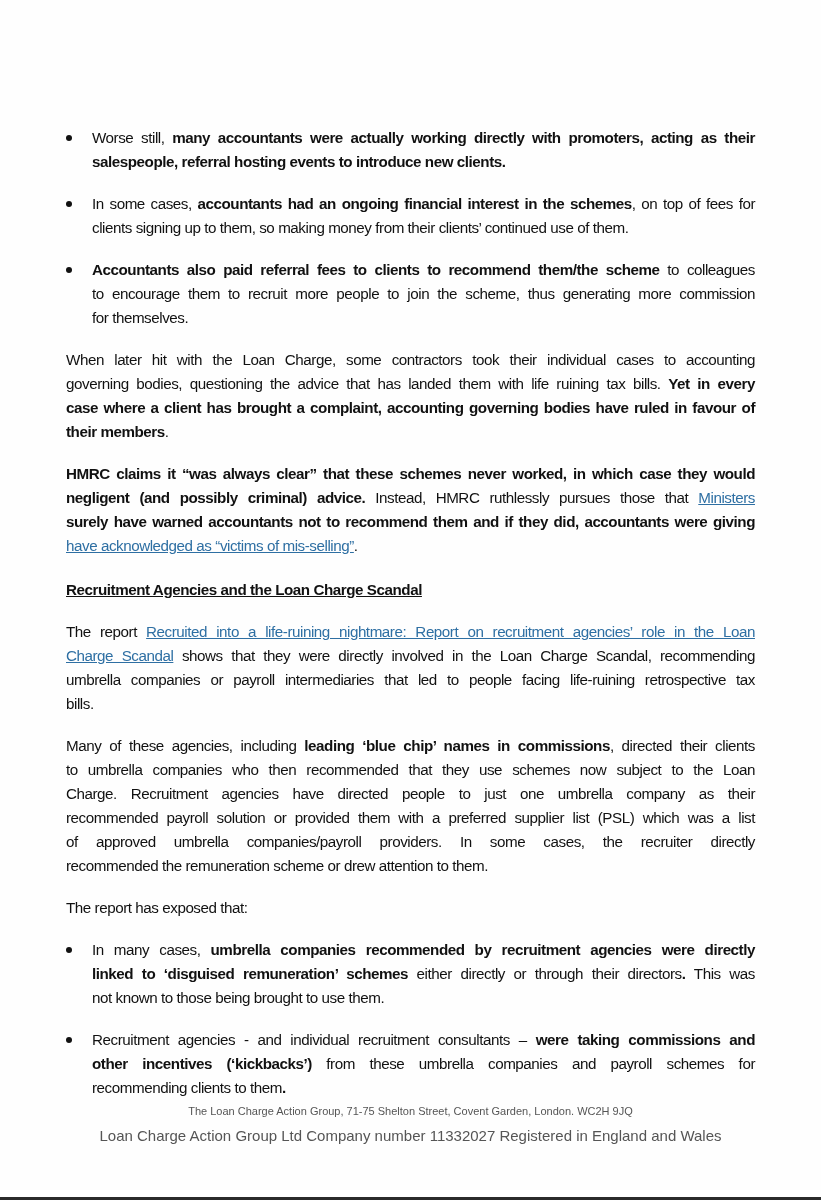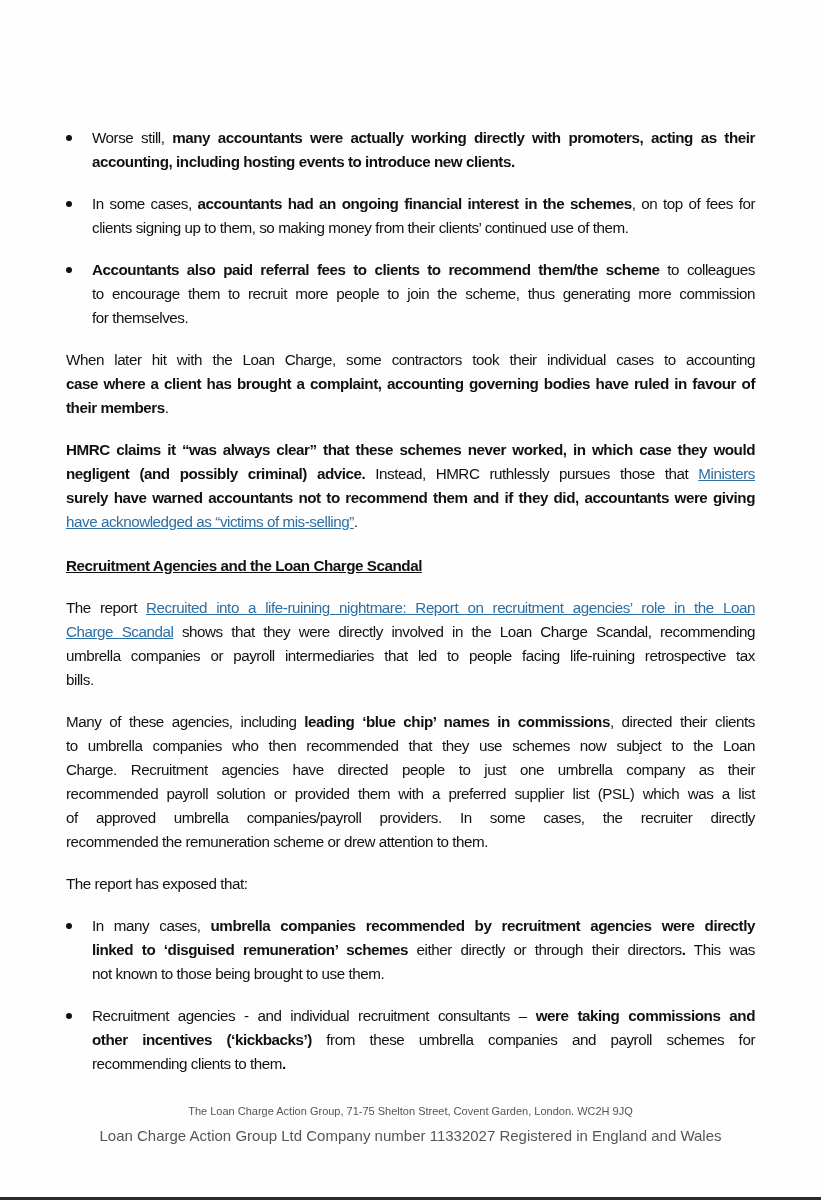--- a/index.html
+++ b/index.html
@@ -27,36 +27,37 @@
 </style>
 </head>
 <body>
 
 <div class="page">
   <div class="content">
     <div id="bullets-1">
         <div class="bullet-item">
           <span class="bullet-dot"></span>
           <span class="line just"><span>Worse still, </span><b>many accountants were actually working directly with promoters, acting as their</b></span>
-          <span class="line"><b>accounting, including hosting events to introduce new clients.</b></span>
+          <span class="line"><b>salespeople, referral hosting events to introduce new clients.</b></span>
         </div>
         <div class="bullet-item">
           <span class="bullet-dot"></span>
           <span class="line just"><span>In some cases, </span><b>accountants had an ongoing financial interest in the schemes</b><span>, on top of fees for</span></span>
           <span class="line"><span>clients signing up to them, so making money from their clients’ continued use of them.</span></span>
         </div>
         <div class="bullet-item">
           <span class="bullet-dot"></span>
           <span class="line just"><b>Accountants also paid referral fees to clients to recommend them/the scheme</b><span> to colleagues</span></span>
           <span class="line just"><span>to encourage them to recruit more people to join the scheme, thus generating more commission</span></span>
           <span class="line"><span>for themselves.</span></span>
         </div>
       </div>
     <div id="para-governing" class="para">
         <span class="line just"><span>When later hit with the Loan Charge, some contractors took their individual cases to accounting</span></span>
+        <span class="line just"><span>governing bodies, questioning the advice that has landed them with life ruining tax bills. </span><b>Yet in every</b></span>
         <span class="line just"><b>case where a client has brought a complaint, accounting governing bodies have ruled in favour of</b></span>
         <span class="line"><b>their members</b><span>.</span></span>
       </div>
     <div id="para-hmrc" class="para">
         <span class="line just"><b>HMRC claims it “was always clear” that these schemes never worked, in which case they would</b></span>
         <span class="line just"><b>negligent (and possibly criminal) advice.</b><span> Instead, HMRC ruthlessly pursues those that </span><a class="link">Ministers</a></span>
         <span class="line just"><b>surely have warned accountants not to recommend them and if they did, accountants were giving</b></span>
         <span class="line"><a class="link">have acknowledged as “victims of mis-selling”</a><span>.</span></span>
       </div>
     <div class="line heading">Recruitment Agencies and the Loan Charge Scandal</div>

